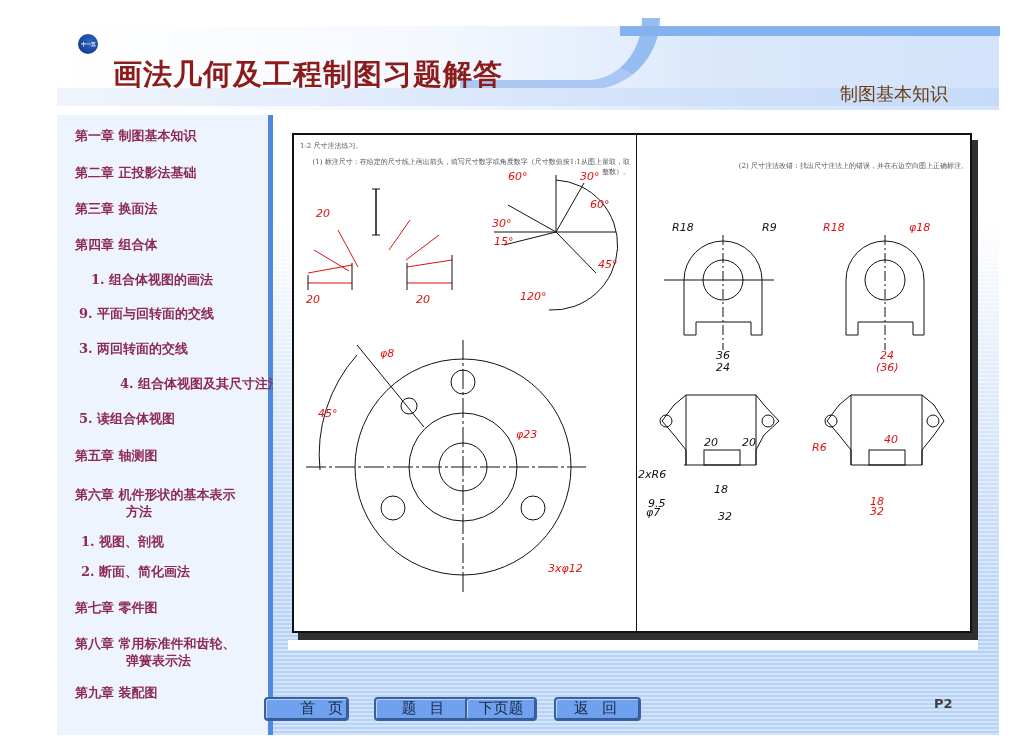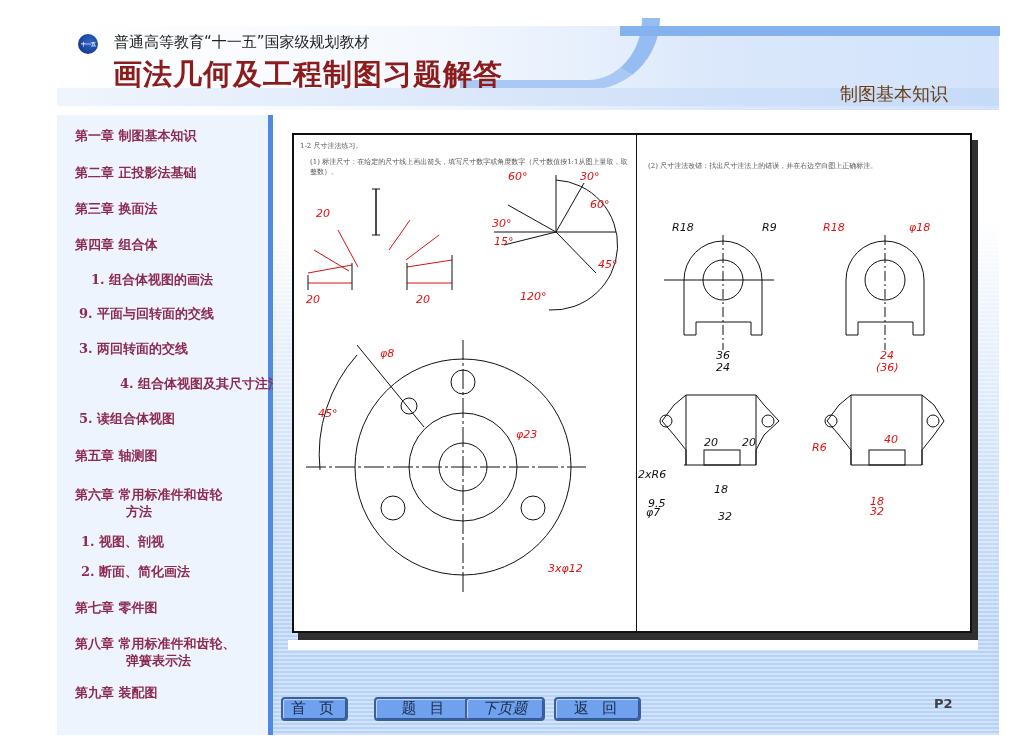--- a/index.html
+++ b/index.html
@@ -24,58 +24,57 @@
   .nav{position:absolute;font-family:"DejaVu Serif",serif;font-weight:bold;font-size:13px;color:#8c2a52;line-height:17px;}
 
   .main{position:absolute;left:273px;top:115px;width:726px;height:620px;
     background:repeating-linear-gradient(180deg,#b7d2f7 0px,#b7d2f7 2px,#d3e3fa 2px,#d3e3fa 4px);}
   .main-fade{position:absolute;left:0;top:0;width:100%;height:520px;
     background:linear-gradient(180deg,#ffffff 0%,#ffffff 20%,rgba(255,255,255,0.3) 70%,rgba(255,255,255,0) 100%);}
   .sheet-shadow{position:absolute;left:298px;top:140px;width:680px;height:500px;background:#303030;}
   .sheet-under{position:absolute;left:288px;top:640px;width:690px;height:10px;background:#ffffff;}
   .sheet{position:absolute;left:292px;top:133px;width:680px;height:500px;background:#fff;border:2px solid #111;box-sizing:border-box;}
   .sheet-divider{position:absolute;left:342px;top:0;width:1px;height:100%;background:#111;}
-  .sheet-text{position:absolute;font-size:7px;color:#555;font-family:"DejaVu Serif",serif;}
+  .sheet-text{position:absolute;font-size:7px;color:#555;font-family:"DejaVu Serif",serif;text-align:right;}
   svg text{font-family:"DejaVu Sans",sans-serif;font-style:italic;}
 
   .btn{position:absolute;top:697px;height:24px;background:#6fa1ef;border:2px solid #3b5f98;border-radius:4px;
     box-shadow:inset 1px 1px 0 #b8d2fa,inset -1px -1px 0 #315a99;box-sizing:border-box;
     font-size:15px;color:#1a2a48;text-align:center;line-height:19px;letter-spacing:4px;cursor:pointer;}
   .page-no{position:absolute;left:934px;top:696px;font-size:13px;font-weight:bold;color:#404040;}
 </style>
 </head>
 <body>
 
 <div class="header">
   <div class="hdr-band"></div>
   <div class="hdr-swoosh"></div>
   <div class="hdr-topline"></div>
   <div class="hdr-bottom"></div>
   <div class="logo">
       <span style="font-size:5px;top:7px;left:3px;">十一五</span>
     </div>
-  <div class="subtitle">普通高等教育“十一五”国家级规划教材</div>
   <div class="title">画法几何及工程制图习题解答</div>
   <div class="section">制图基本知识</div>
 </div>
 
 <div class="sidebar"></div>
 <div class="side-rule"></div>
 
 <div class="nav" style="left:75px;top:127px;">第一章  制图基本知识</div>
 <div class="nav" style="left:75px;top:164px;">第二章  正投影法基础</div>
 <div class="nav" style="left:75px;top:200px;">第三章  换面法</div>
 <div class="nav" style="left:75px;top:236px;">第四章  组合体</div>
 <div class="nav" style="left:79px;top:271px;margin-left:12px;">1. 组合体视图的画法</div>
 <div class="nav" style="left:79px;top:305px;">9. 平面与回转面的交线</div>
 <div class="nav" style="left:79px;top:340px;">3. 两回转面的交线</div>
 <div class="nav" style="left:79px;top:375px;margin-left:41px;">4. 组合体视图及其尺寸注法</div>
 <div class="nav" style="left:79px;top:410px;text-align:center;">5. 读组合体视图</div>
 <div class="nav" style="left:75px;top:447px;">第五章  轴测图</div>
-<div class="nav" style="left:75px;top:486px;">第六章  常用标准件和齿轮</div>
+<div class="nav" style="left:75px;top:486px;">第六章  机件形状的基本表示</div>
 <div class="nav" style="left:126px;top:503px;">方法</div>
 <div class="nav" style="left:81px;top:533px;">1. 视图、剖视</div>
 <div class="nav" style="left:81px;top:563px;">2. 断面、简化画法</div>
 <div class="nav" style="left:75px;top:599px;">第七章  零件图</div>
 <div class="nav" style="left:75px;top:635px;">第八章  常用标准件和齿轮、</div>
 <div class="nav" style="left:126px;top:652px;">弹簧表示法</div>
 <div class="nav" style="left:75px;top:684px;">第九章  装配图</div>
 
 <div class="main">
   <div class="main-fade"></div>
@@ -185,17 +184,17 @@
       <text x="448" y="311">20</text>
       <text x="344" y="343">2xR6</text>
       <text x="352" y="381">φ7</text>
       <text x="420" y="358">18</text>
       <text x="424" y="385">32</text>
       <text x="354" y="372">9.5</text>
     </g>
   </svg>
 </div>
 
-<div class="btn" style="left:281px;width:67px;">首 页</div>
+<div class="btn" style="left:264px;width:85px;text-align:right;">首 页</div>
 <div class="btn" style="left:374px;width:102px;">题 目</div>
-<div class="btn" style="left:465px;width:80px;letter-spacing:0;font-style:italic;">下页题</div>
+<div class="btn" style="left:465px;width:72px;letter-spacing:0;">下页题</div>
 <div class="btn" style="left:554px;width:87px;">返 回</div>
 <div class="page-no">P2</div>
 
 </body></html>

